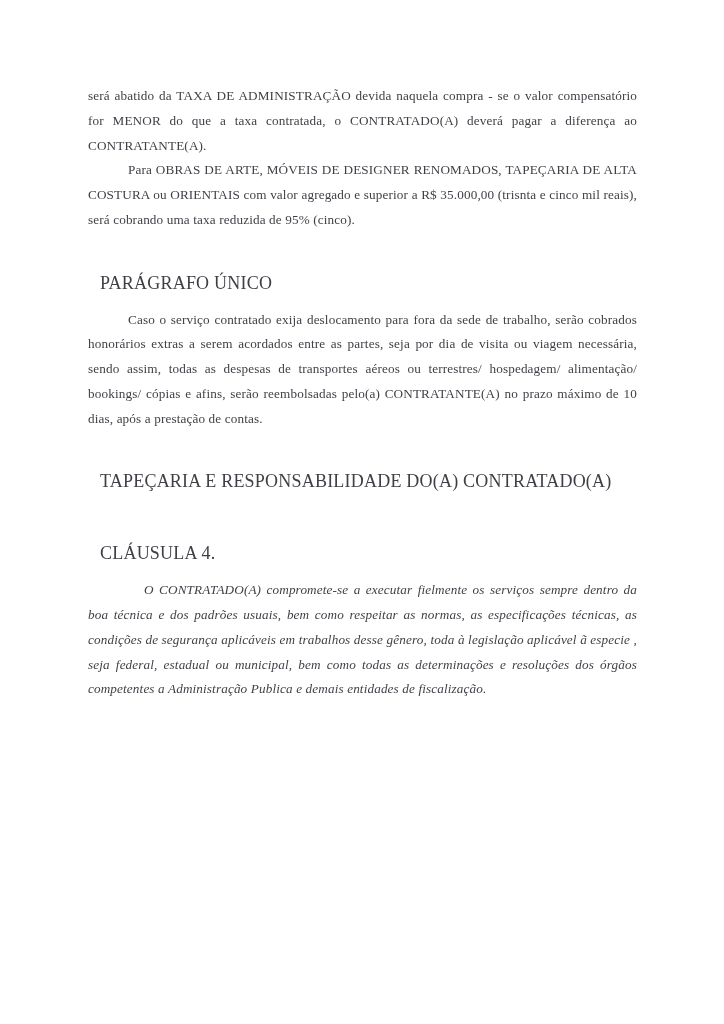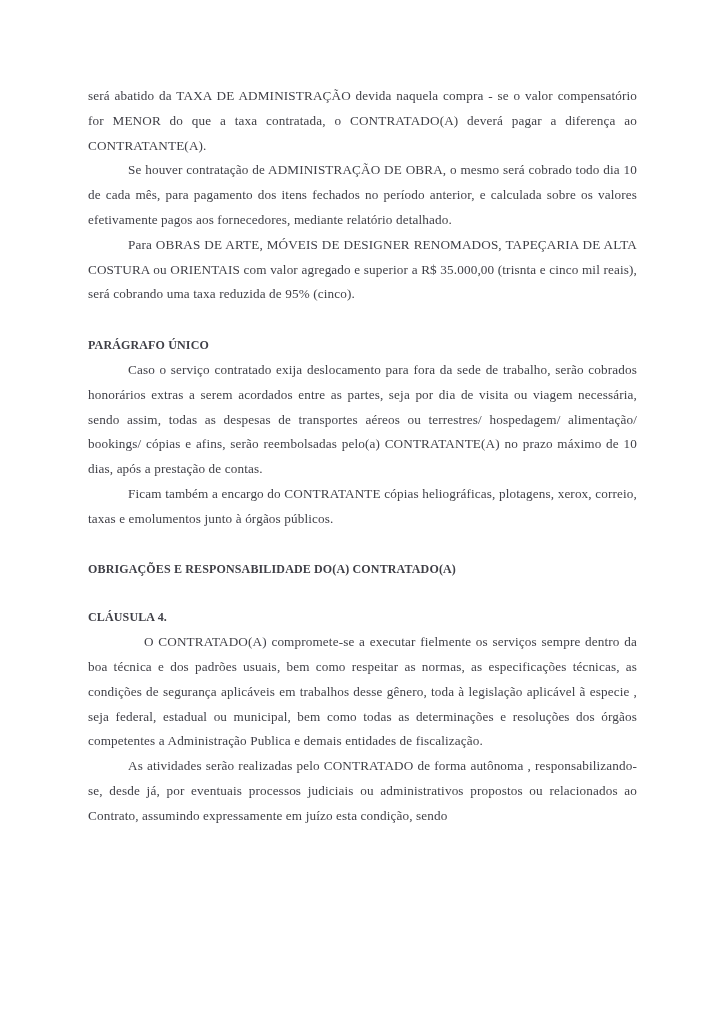--- a/index.html
+++ b/index.html
@@ -44,28 +44,29 @@
     color: #3f3f46;
     letter-spacing: 0.01em;
   }
 
   p.indent {
     text-indent: 40px;
   }
 
   p.indent-deep {
     text-indent: 56px;
+    font-style: italic;
   }
 
   h2.heading {
-    margin: 0;
+    margin: 12px;
     padding: 0;
-    font-size: 12px;
+    font-size: 18px;
     line-height: 24.8px;
-    font-weight: bold;
+    font-weight: normal;
     text-align: left;
     color: #3f3f46;
     letter-spacing: 0.012em;
   }
   .gap-md { height: 24px; }
   .gap-lg { height: 26px; }
   .gap-xl { height: 25px; }
 
   
   p.para::after {
@@ -76,39 +77,36 @@
   p.nostretch::after { display: none; }
 </style>
 </head>
 <body>
 
 <div class="page">
   <div class="content">
 
     <p class="para nostretch">será abatido da TAXA DE ADMINISTRAÇÃO devida naquela compra - se o valor compensatório for MENOR do que a taxa contratada, o CONTRATADO(A) deverá pagar a diferença ao CONTRATANTE(A).</p>
 
-    <p class="para indent nostretch">Se houver contratação de ADMINISTRAÇÃO DE OBRA, o mesmo será cobrado todo dia 10 de cada mês, para pagamento dos itens fechados no período anterior, e calculada sobre os valores efetivamente pagos aos fornecedores, mediante relatório detalhado.</p>
 
     <p class="para indent nostretch">Para OBRAS DE ARTE, MÓVEIS DE DESIGNER RENOMADOS, TAPEÇARIA DE ALTA COSTURA ou ORIENTAIS com valor agregado e superior a R$ 35.000,00 (trisnta e cinco mil reais), será cobrando uma taxa reduzida de 95% (cinco).</p>
 
     <div class="gap-lg"></div>
 
     <h2 class="heading">PARÁGRAFO ÚNICO</h2>
 
     <p class="para indent nostretch">Caso o serviço contratado exija deslocamento para fora da sede de trabalho, serão cobrados honorários extras a serem acordados entre as partes, seja por dia de visita ou viagem necessária, sendo assim, todas as despesas de transportes aéreos ou terrestres/ hospedagem/ alimentação/ bookings/ cópias e afins, serão reembolsadas pelo(a) CONTRATANTE(A) no prazo máximo de 10 dias, após a prestação de contas.</p>
 
-    <p class="para indent nostretch">Ficam também a encargo do CONTRATANTE cópias heliográficas, plotagens, xerox, correio, taxas e emolumentos junto à órgãos públicos.</p>
 
 
     <div class="gap-xl"></div>
 
-    <h2 class="heading">OBRIGAÇÕES E RESPONSABILIDADE DO(A) CONTRATADO(A)</h2>
+    <h2 class="heading">TAPEÇARIA E RESPONSABILIDADE DO(A) CONTRATADO(A)</h2>
 
     <div class="gap-md"></div>
 
     <h2 class="heading">CLÁUSULA 4.</h2>
 
     <p class="para indent-deep nostretch">O CONTRATADO(A) compromete-se a executar fielmente os serviços sempre dentro da boa técnica e dos padrões usuais, bem como respeitar as normas, as especificações técnicas, as condições de segurança aplicáveis em trabalhos desse gênero, toda à legislação aplicável ã especie , seja federal, estadual ou municipal, bem como todas as determinações e resoluções dos órgãos competentes a Administração Publica e demais entidades de fiscalização.</p>
 
-    <p class="para indent nostretch">As atividades serão realizadas pelo CONTRATADO de forma autônoma , responsabilizando-se, desde já, por eventuais processos judiciais ou administrativos propostos ou relacionados ao Contrato, assumindo expressamente em juízo esta condição, sendo</p>
 
   </div>
 </div>
 
 </body></html>

